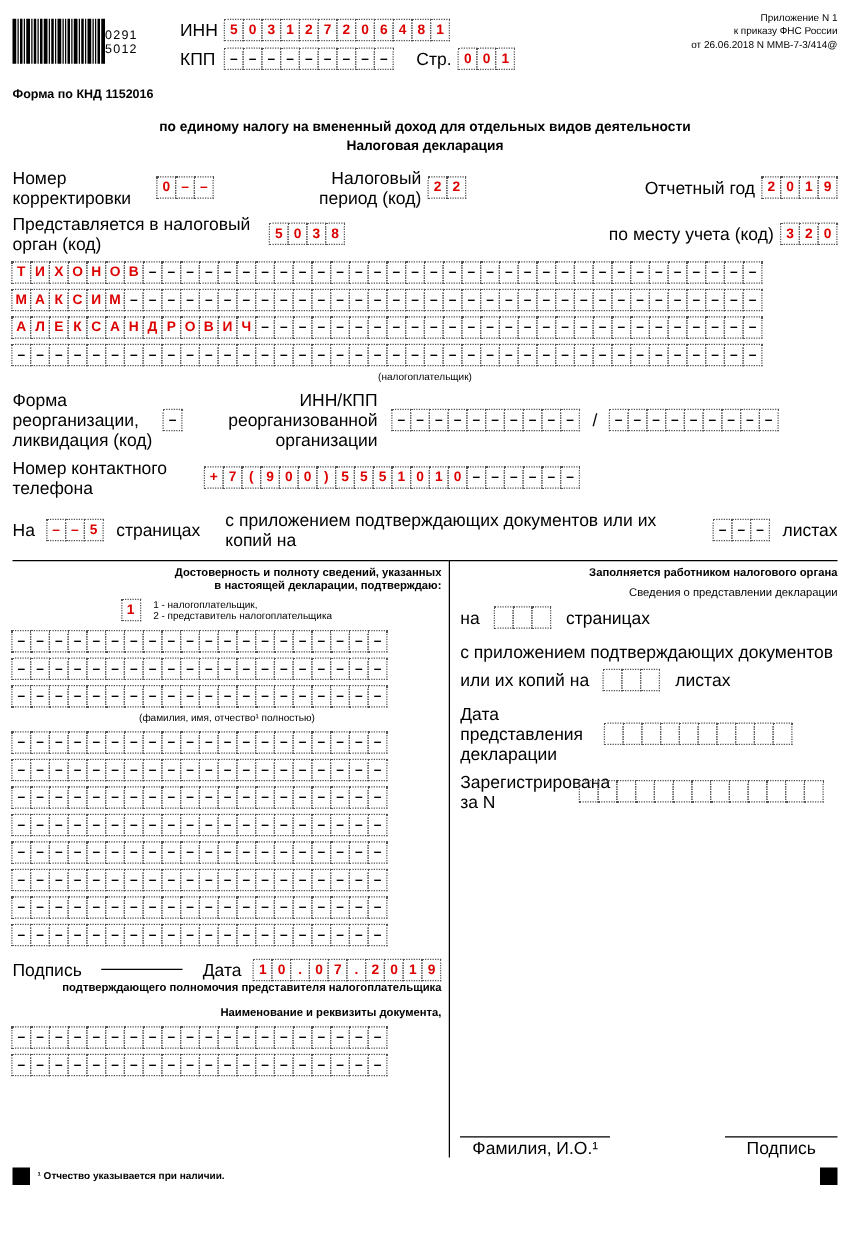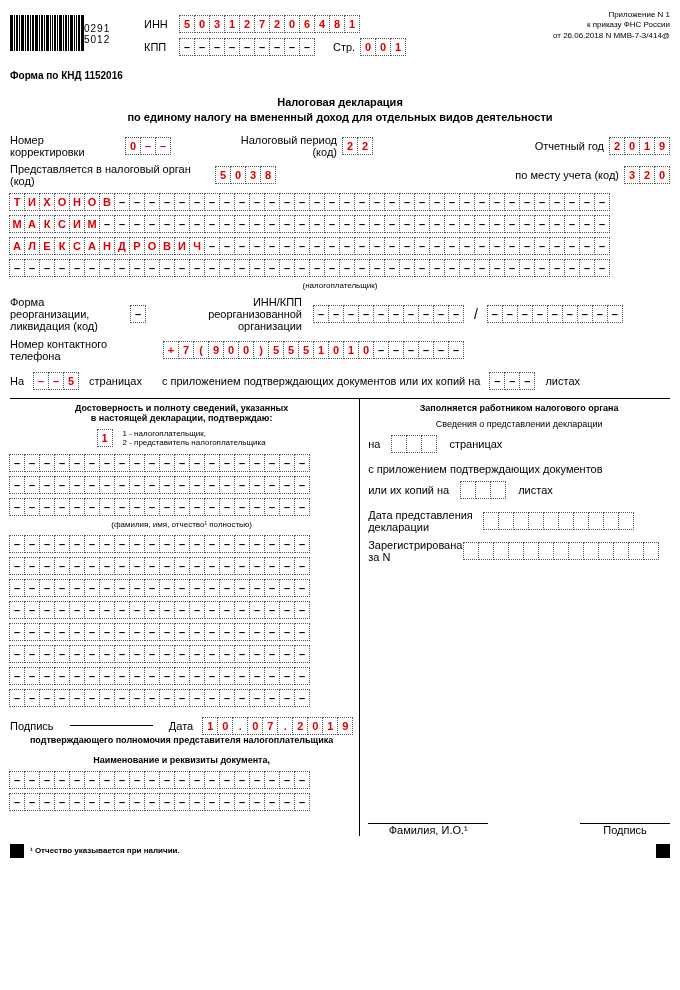--- a/index.html
+++ b/index.html
@@ -6,30 +6,30 @@
   .cells { display:flex; }
   .cell { width:14px; height:16px; border:1px dotted #555; display:flex; align-items:center; justify-content:center; font-size:11px; font-weight:bold; margin-left:-1px; }
   .cell.filled { color:#d00; }
   .header { display:flex; justify-content:space-between; }
   .barcode { display:flex; gap:1px; height:36px; align-items:flex-end; }
   .bar { background:#000; width:1px; }
   .barcode-wrap { display:flex; flex-direction:row; align-items:center; width:120px;}
   .barcode-num { font-size:10px; letter-spacing:1px; margin-top:1px;}
   .right-hdr { font-size:8px; text-align:right; line-height:1.3; }
   .title { text-align:center; font-weight:bold; font-size:11px; margin:14px 0 8px; line-height:1.4; }
-  .label { font-size:11px; }
+  .label { font-size:14px; }
   .form-knd { font-size:10px; font-weight:bold; margin-top:14px;}
   .sec-row { display:flex; align-items:center; margin-top:5px; gap:6px;}
   .mt4{margin-top:4px;} .mt6{margin-top:6px;} .mt10{margin-top:10px;}
   .small-note{font-size:8px;text-align:center;}
   .two-col { display:flex; margin-top:8px; }
   .col-left { width:52%; border-top:1px solid #000; padding-right:6px; padding-top:4px; }
   .col-right { width:48%; border-top:1px solid #000; border-left:1px solid #000; padding-left:8px; padding-top:4px; }
   .bold { font-weight:bold; }
-  .center { text-align:center; }
+  .center { text-align:right; }
   .foot-row{display:flex;justify-content:space-between;align-items:flex-start; margin-top:20px;}
   .sig-line{border-top:1px solid #000; width:90px;}
   .black-sq{width:14px;height:14px;background:#000;}
   .corners{display:flex;justify-content:space-between;margin-top:8px;font-weight:bold;}
   .confirm-note{font-size:8px;margin-left:4px;line-height:1.2;}
 </style>
 </head>
 <body>
 
 <div class="header">
@@ -109,22 +109,22 @@
   <div class="right-hdr">
     <div>Приложение N 1</div>
     <div>к приказу ФНС России</div>
     <div>от 26.06.2018 N ММВ-7-3/414@</div>
   </div>
 </div>
 
 <div class="form-knd">Форма по КНД 1152016</div>
 
 <div class="title">
+  <div>по единому налогу на вмененный доход для отдельных видов деятельности</div>
   <div>Налоговая декларация</div>
-  <div>по единому налогу на вмененный доход для отдельных видов деятельности</div>
 </div>
 
 <div class="sec-row">
   <span class="label" style="width:110px">Номер корректировки</span>
   <div class="cells">
       <div class="cell filled">0</div>
       <div class="cell filled">–</div>
       <div class="cell filled">–</div>
     </div>
   <span class="label" style="margin-left:40px;width:120px;text-align:right">Налоговый период (код)</span>

